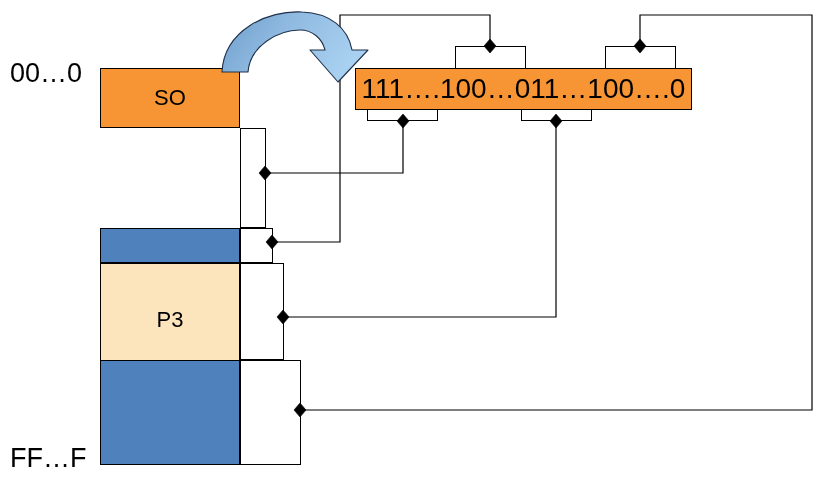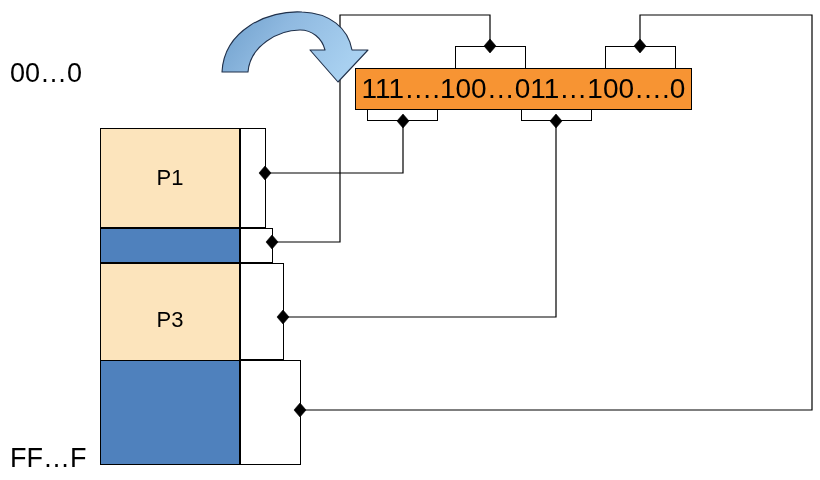--- a/index.html
+++ b/index.html
@@ -102,22 +102,22 @@
       <path d="M265,173 L403,173 L403,121"></path>
 
       <path d="M272,242 L340,242 L340,15 L490,15 L490,46"></path>
 
       <path d="M283,317 L556,317 L556,121"></path>
 
       <path d="M300,410 L812,410 L812,15 L640,15 L640,46"></path>
     </g>
   </svg>
 
-  <div class="memblock" style="top:128px;height:100px;background:#fce4bc;">
-    <span>P1</span>
+  <div class="memblock" style="top:68px;height:60px;background:#f79433;">
+    <span>SO</span>
   </div>
   <div class="memblock" style="top:228px;height:35px;background:#4f81bd;">
     <span></span>
   </div>
   <div class="memblock" style="top:263px;height:114px;background:#fce4bc;">
     <span>P3</span>
   </div>
   <div class="memblock" style="top:360px;height:105px;background:#4f81bd;">
     <span></span>
   </div>

